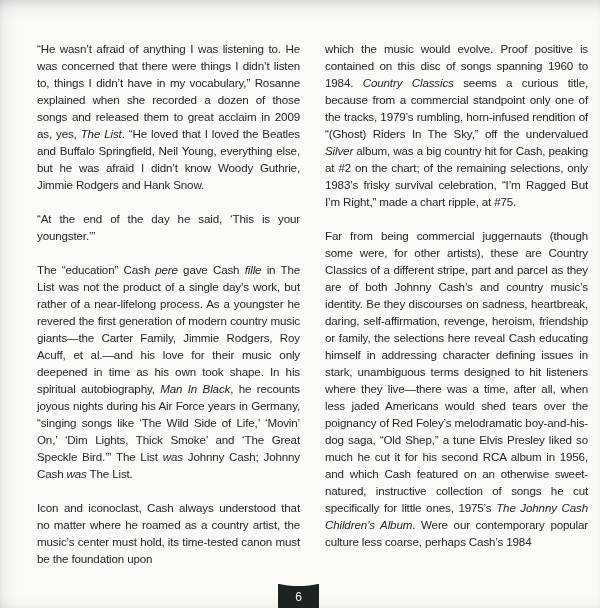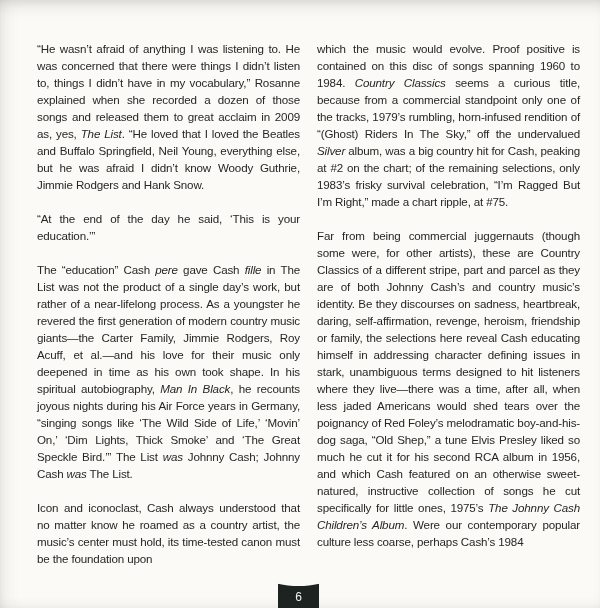--- a/index.html
+++ b/index.html
@@ -21,21 +21,21 @@
       inset 0 14px 20px -16px rgba(60,60,58,0.35),
       inset 14px 0 22px -18px rgba(60,60,58,0.22),
       inset 0 -10px 16px -14px rgba(60,60,58,0.18);
   }
   .columns {
     position: absolute;
     top: 40px;
     left: 37px;
     right: 26px;
     display: flex;
-    gap: 17px;
+    gap: 25px;
   }
   .col {
     width: 263px;
     flex: 0 0 263px;
     color: #262625;
     font-size: 11.6px;
     line-height: 17px;
     text-align: justify;
     letter-spacing: -0.15px;
   }
@@ -77,23 +77,23 @@
     line-height: 17px;
   }
 </style>
 </head>
 <body>
 
 <div class="page">
   <div class="columns">
     <div class="col">
         <p><span>“He wasn’t afraid of anything I was listening to. He was concerned that there were things I didn’t listen to, things I didn’t have in my vocabulary,” Rosanne explained when she recorded a dozen of those songs and released them to great acclaim in 2009 as, yes, </span><em>The List</em><span>. “He loved that I loved the Beatles and Buffalo Springfield, Neil Young, everything else, but he was afraid I didn’t know Woody Guthrie, Jimmie Rodgers and Hank Snow.</span></p>
-        <p><span>“At the end of the day he said, ‘This is your education.’”</span></p>
+        <p><span>“At the end of the day he said, ‘This is your youngster.’”</span></p>
         <p><span>The “education” Cash </span><em>pere</em><span> gave Cash </span><em>fille</em><span> in The List was not the product of a single day’s work, but rather of a near-lifelong process. As a youngster he revered the first generation of modern country music giants—the Carter Family, Jimmie Rodgers, Roy Acuff, et al.—and his love for their music only deepened in time as his own took shape. In his spiritual autobiography, </span><em>Man In Black</em><span>, he recounts joyous nights during his Air Force years in Germany, “singing songs like ‘The Wild Side of Life,’ ‘Movin’ On,’ ‘Dim Lights, Thick Smoke’ and ‘The Great Speckle Bird.’” The List </span><em>was</em><span> Johnny Cash; Johnny Cash </span><em>was</em><span> The List.</span></p>
-        <p><span>Icon and iconoclast, Cash always understood that no matter know he roamed as a country artist, the music’s center must hold, its time-tested canon must be the foundation upon</span></p>
+        <p><span>Icon and iconoclast, Cash always understood that no matter where he roamed as a country artist, the music’s center must hold, its time-tested canon must be the foundation upon</span></p>
       </div>
     <div class="col">
         <p><span>which the music would evolve. Proof positive is contained on this disc of songs spanning 1960 to 1984. </span><em>Country Classics</em><span> seems a curious title, because from a commercial standpoint only one of the tracks, 1979’s rumbling, horn-infused rendition of “(Ghost) Riders In The Sky,” off the undervalued </span><em>Silver</em><span> album, was a big country hit for Cash, peaking at #2 on the chart; of the remaining selections, only 1983’s frisky survival celebration, “I’m Ragged But I’m Right,” made a chart ripple, at #75.</span></p>
         <p><span>Far from being commercial juggernauts (though some were, for other artists), these are Country Classics of a different stripe, part and parcel as they are of both Johnny Cash’s and country music’s identity. Be they discourses on sadness, heartbreak, daring, self-affirmation, revenge, heroism, friendship or family, the selections here reveal Cash educating himself in addressing character defining issues in stark, unambiguous terms designed to hit listeners where they live—there was a time, after all, when less jaded Americans would shed tears over the poignancy of Red Foley’s melodramatic boy-and-his-dog saga, “Old Shep,” a tune Elvis Presley liked so much he cut it for his second RCA album in 1956, and which Cash featured on an otherwise sweet-natured, instructive collection of songs he cut specifically for little ones, 1975’s </span><em>The Johnny Cash Children’s Album</em><span>. Were our contemporary popular culture less coarse, perhaps Cash’s 1984</span></p>
       </div>
   </div>
   <div class="page-tab">
     <span class="num">6</span>
   </div>
 </div>

